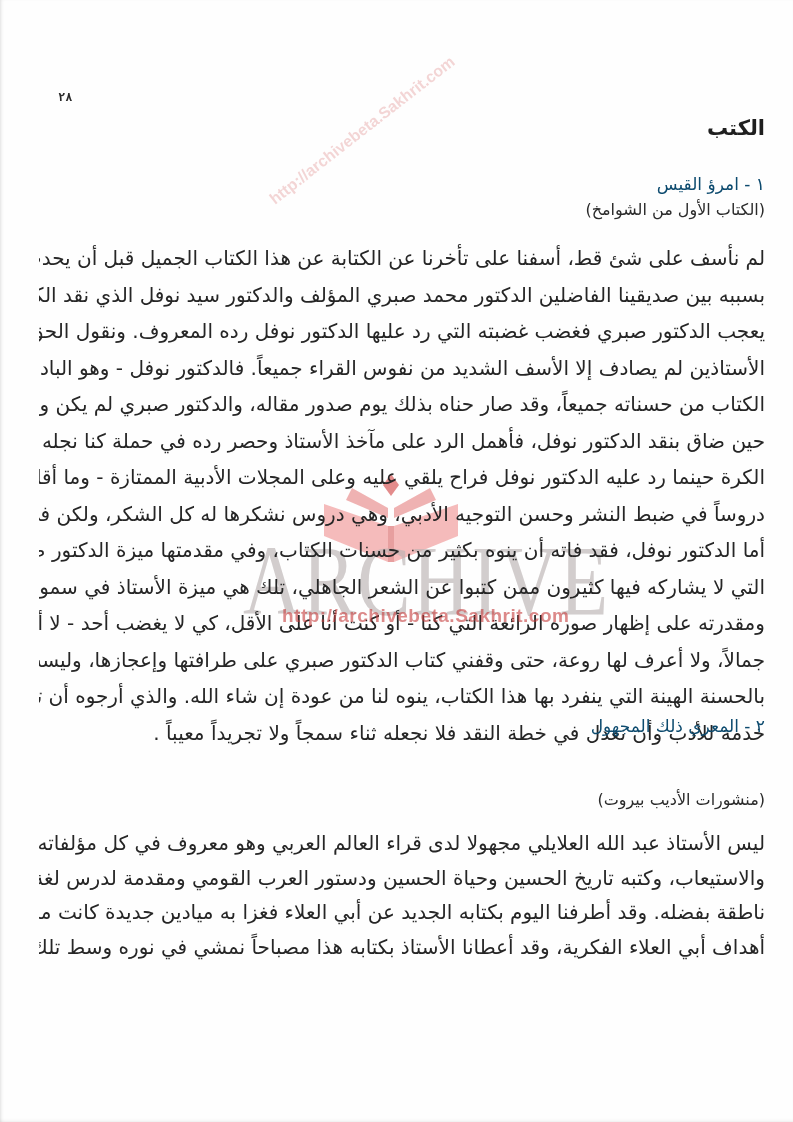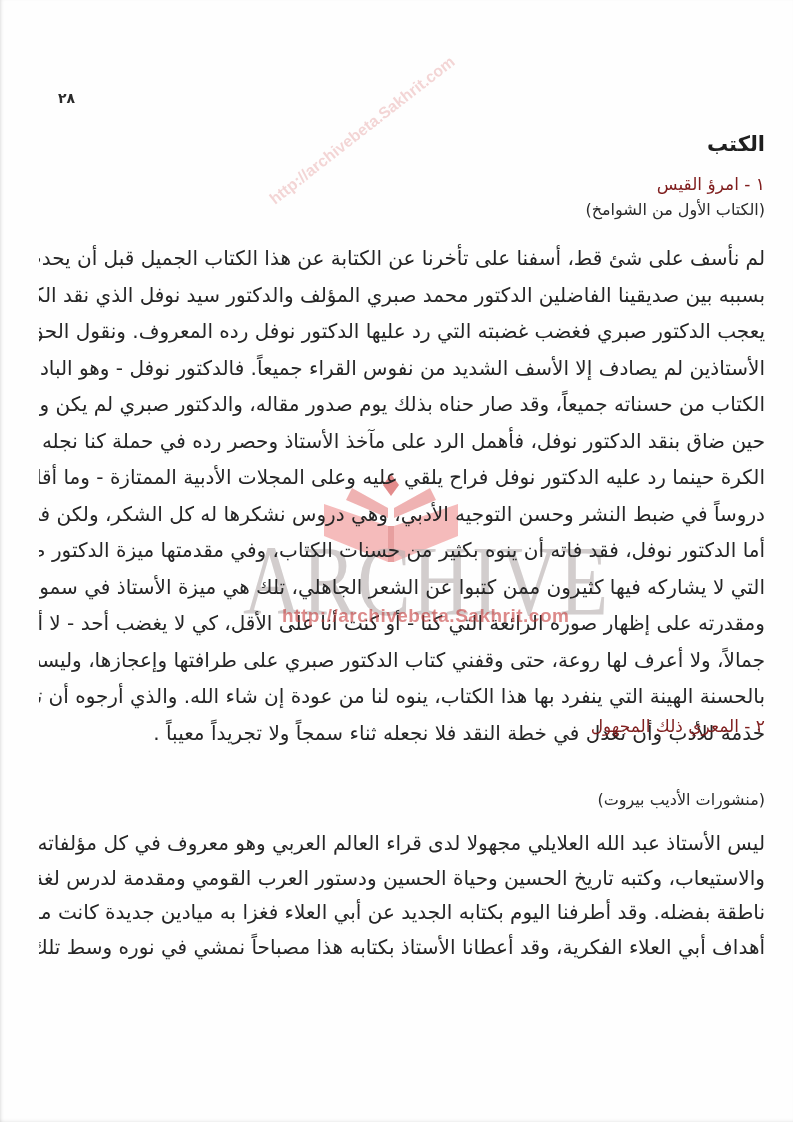--- a/index.html
+++ b/index.html
@@ -10,29 +10,29 @@
     overflow: hidden;
     position: relative;
   }
   .page {
     position: absolute; inset: 0;
     background: #fefefe;
     box-shadow: inset 3px 0 4px -3px rgba(0,0,0,0.18), inset 0 -3px 4px -3px rgba(0,0,0,0.10);
   }
   .page-number {
     position: absolute; left: 58px; top: 90px;
-    font-size: 14px; font-weight: 700; color: #2a2a2a;
+    font-size: 12px; font-weight: 700; color: #2a2a2a; font-family: Liberation Mono, monospace;
   }
   .title {
-    position: absolute; right: 28px; top: 132px; margin: 0;
+    position: absolute; right: 28px; top: 116px; margin: 0;
     font-size: 21px; font-weight: 700; color: #1f1f1f; direction: rtl;
   }
   .item-head {
     position: absolute; right: 28px;
-    font-size: 17px; color: #7f1d1d; direction: rtl;
+    font-size: 17px; color: #0c4a6e; direction: rtl;
   }
   .item-sub {
     position: absolute; right: 28px;
     font-size: 16px; color: #2b2b2b; direction: rtl;
   }
   .pos-h1 { top: 174px; }
   .pos-s1 { top: 200px; }
   .pos-h2 { top: 716px; }
   .pos-s2 { top: 790px; text-align: center; }
   .para {

